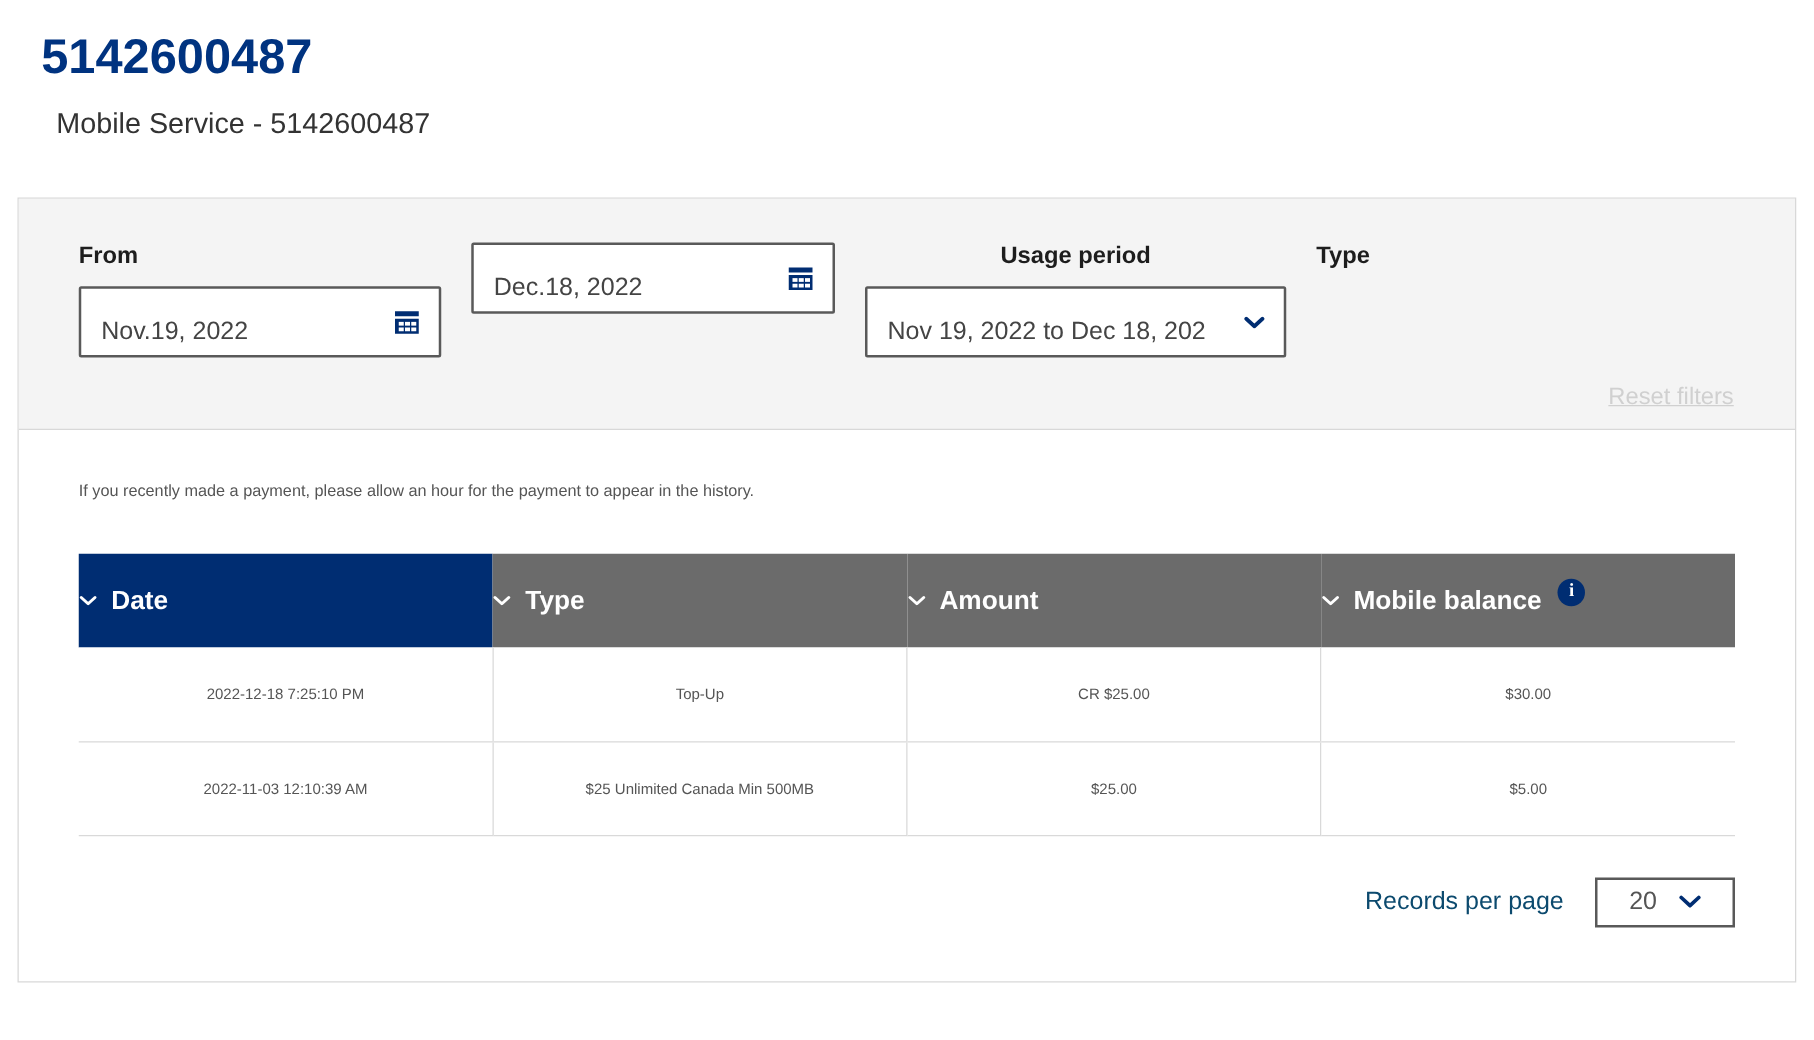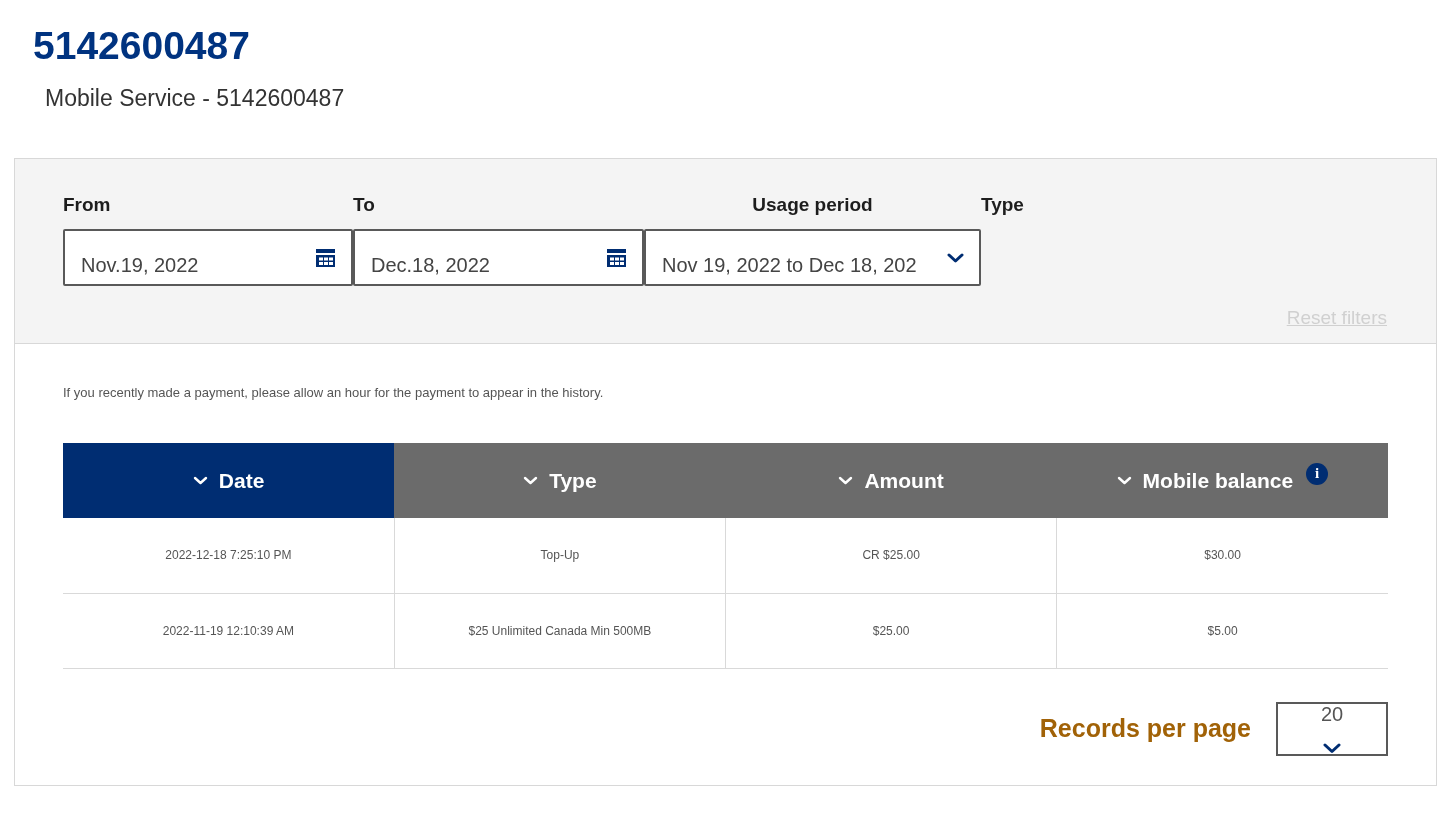--- a/index.html
+++ b/index.html
@@ -28,21 +28,21 @@
     border: 1px solid #d8d8d8;
     background: #fff;
     min-height: 628px;
   }
   
   .filter-bar {
     background: #f4f4f4;
     border-bottom: 1px solid #d8d8d8;
     padding: 35px 48px 14px;
   }
-  .filter-row { display: flex; }
+  .filter-row { display: flex; gap: 24px; }
   .filter-group { display: block; }
   .fg-from { width: 290px; }
   .fg-to { width: 291px; }
   .fg-usage { width: 337px; text-align: center; }
   .fg-type { width: 334px; }
   .filter-label {
     display: block;
     font-size: 19px;
     font-weight: bold;
     color: #1d1d1d;
@@ -91,21 +91,21 @@
     height: 75px;
     background: #6b6b6b;
     color: #fff;
     font-size: 21px;
     font-weight: bold;
     cursor: pointer;
     padding: 0;
   }
   table.history th.sorted { background: #002d72; }
   .th-inner {
-    display: flex; align-items: center; justify-content: center; gap: 11px;
+    display: flex; align-items: center; gap: 11px;
   }
   table.history td {
     height: 75px;
     background: #fff;
     text-align: center;
     font-size: 12px;
     color: #555;
     border-bottom: 1px solid #d9d9d9;
     border-left: 1px solid #d9d9d9;
     padding: 0 4px;
@@ -124,32 +124,31 @@
     position: relative;
     top: -7px;
     margin-left: 2px;
     cursor: pointer;
   }
   .records-row {
     display: flex; justify-content: flex-end; align-items: center;
     margin: 33px 0 18px;
   }
   .records-label {
-    font-size: 25px; font-weight: bold; color: #a16207;
+    font-size: 20px; font-weight: normal; color: #0c4a6e;
     margin-right: 25px;
   }
   .records-select {
-    width: 112px; height: 54px;
+    width: 112px; height: 40px;
     border: 2px solid #595959;
     background: #fff;
     display: flex; align-items: center; justify-content: center;
     gap: 17px;
     font-size: 20px; color: #555;
     cursor: pointer;
-    flex-direction: column;
   }
   svg { display: block; }
 </style>
 </head>
 <body>
 
 <h1 class="page-title">5142600487</h1>
 <div class="page-subtitle">Mobile Service - 5142600487</div>
 
 <div class="panel">
@@ -170,21 +169,20 @@
               <rect x="14" y="9.5" width="4" height="3" fill="#ffffff"></rect>
               <rect x="4" y="14" width="4" height="3" fill="#ffffff"></rect>
               <rect x="9" y="14" width="4" height="3" fill="#ffffff"></rect>
               <rect x="14" y="14" width="4" height="3" fill="#ffffff"></rect>
             </svg>
           </span>
         </div>
       </div>
 
       <div class="filter-group fg-to">
-        <span class="filter-label">To</span>
         <div class="field">
           <span class="value">Dec.18, 2022</span>
           <span class="icon-btn">
             <svg width="21" height="20" viewBox="0 0 21 20">
               <rect x="1" y="1" width="19" height="4" fill="#002d72"></rect>
               <rect x="1" y="7" width="19" height="12" fill="#002d72"></rect>
               <rect x="4" y="9.5" width="4" height="3" fill="#ffffff"></rect>
               <rect x="9" y="9.5" width="4" height="3" fill="#ffffff"></rect>
               <rect x="14" y="9.5" width="4" height="3" fill="#ffffff"></rect>
               <rect x="4" y="14" width="4" height="3" fill="#ffffff"></rect>
@@ -267,21 +265,21 @@
         </tr>
       </thead>
       <tbody>
         <tr>
           <td>2022-12-18 7:25:10 PM</td>
           <td>Top-Up</td>
           <td>CR $25.00</td>
           <td>$30.00</td>
         </tr>
         <tr>
-          <td>2022-11-19 12:10:39 AM</td>
+          <td>2022-11-03 12:10:39 AM</td>
           <td>$25 Unlimited Canada Min 500MB</td>
           <td>$25.00</td>
           <td>$5.00</td>
         </tr>
       </tbody>
     </table>
 
     <div class="records-row">
       <span class="records-label">Records per page</span>
       <div class="records-select">

